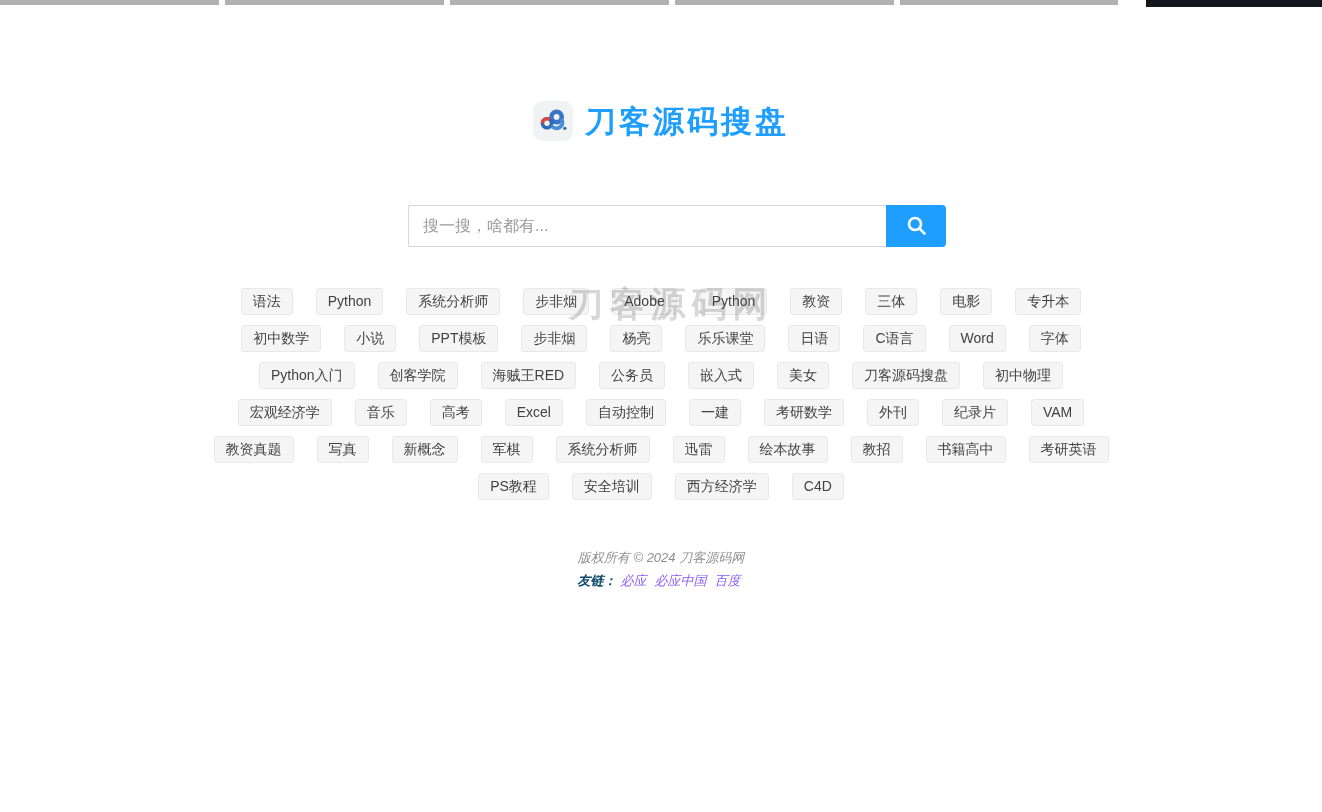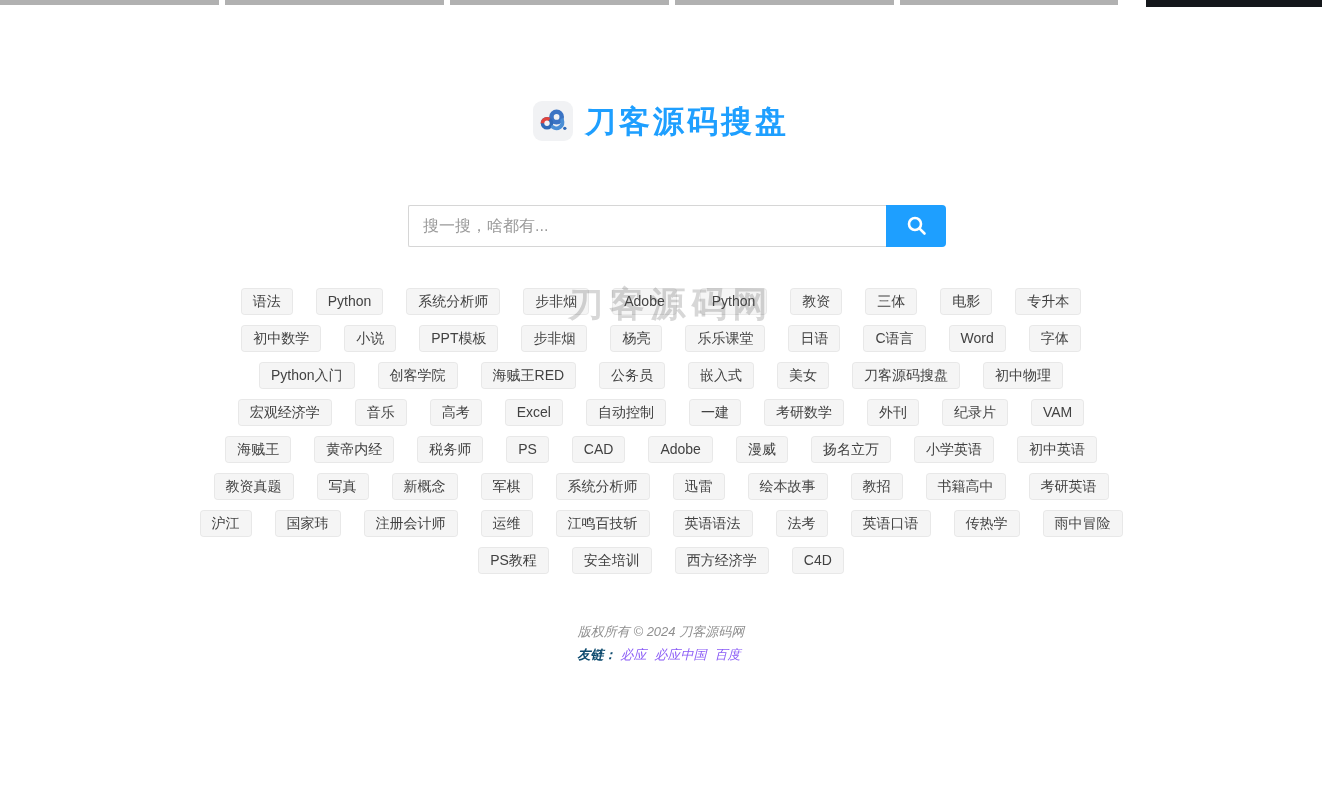--- a/index.html
+++ b/index.html
@@ -136,54 +136,30 @@
           <button class="tag">高考</button>
           <button class="tag">Excel</button>
           <button class="tag">自动控制</button>
           <button class="tag">一建</button>
           <button class="tag">考研数学</button>
           <button class="tag">外刊</button>
           <button class="tag">纪录片</button>
           <button class="tag">VAM</button>
         </div>
         <div class="tag-row">
-          <button class="tag">海贼王</button>
-          <button class="tag">黄帝内经</button>
-          <button class="tag">税务师</button>
-          <button class="tag">PS</button>
-          <button class="tag">CAD</button>
-          <button class="tag">Adobe</button>
-          <button class="tag">漫威</button>
-          <button class="tag">扬名立万</button>
-          <button class="tag">小学英语</button>
-          <button class="tag">初中英语</button>
-        </div>
-        <div class="tag-row">
           <button class="tag">教资真题</button>
           <button class="tag">写真</button>
           <button class="tag">新概念</button>
           <button class="tag">军棋</button>
           <button class="tag">系统分析师</button>
           <button class="tag">迅雷</button>
           <button class="tag">绘本故事</button>
           <button class="tag">教招</button>
           <button class="tag">书籍高中</button>
           <button class="tag">考研英语</button>
-        </div>
-        <div class="tag-row">
-          <button class="tag">沪江</button>
-          <button class="tag">国家玮</button>
-          <button class="tag">注册会计师</button>
-          <button class="tag">运维</button>
-          <button class="tag">江鸣百技斩</button>
-          <button class="tag">英语语法</button>
-          <button class="tag">法考</button>
-          <button class="tag">英语口语</button>
-          <button class="tag">传热学</button>
-          <button class="tag">雨中冒险</button>
         </div>
         <div class="tag-row">
           <button class="tag">PS教程</button>
           <button class="tag">安全培训</button>
           <button class="tag">西方经济学</button>
           <button class="tag">C4D</button>
         </div>
       </div>
   </div>
 

